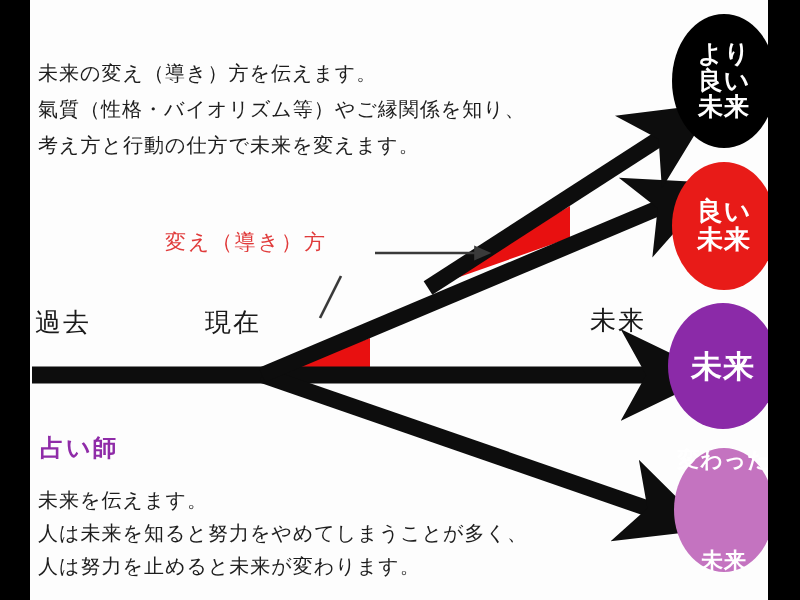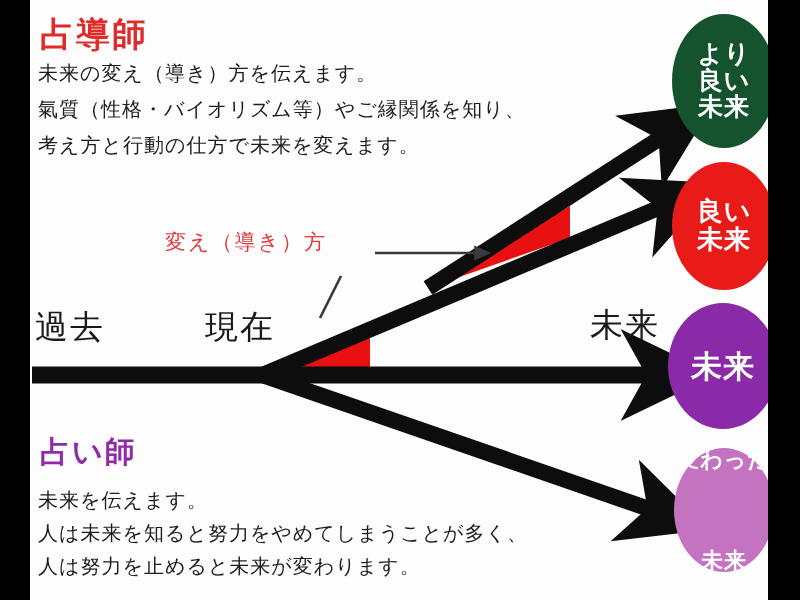--- a/index.html
+++ b/index.html
@@ -11,44 +11,44 @@
   .bar{position:absolute;top:0;height:600px;background:#000;}
   .bar.left{left:0;width:30px;}
   .bar.right{left:768px;width:32px;}
 
   svg.art{position:absolute;left:0;top:0;width:738px;height:600px;}
 
   .txt{position:absolute;white-space:nowrap;line-height:1.35;}
 
   .head-red{left:10px;top:12px;font-size:34px;font-weight:bold;color:#e02b2b;
             letter-spacing:2px;}
-  .head-purple{left:10px;top:432px;font-size:30px;font-weight:bold;color:#8f2ba8;
+  .head-purple{left:10px;top:432px;font-size:24px;font-weight:bold;color:#8f2ba8;
             letter-spacing:2px;}
 
   .body-txt{font-size:20px;color:#1d1d1d;letter-spacing:1px;}
   .t1{left:8px;top:60px;}
   .t2{left:8px;top:96px;}
   .t3{left:8px;top:132px;}
   .b1{left:8px;top:487px;}
   .b2{left:8px;top:520px;}
   .b3{left:8px;top:553px;}
 
-  .axis-lab{font-size:33px;color:#1a1a1a;font-weight:500;letter-spacing:2px;}
+  .axis-lab{font-size:26px;color:#1a1a1a;font-weight:500;letter-spacing:2px;}
   .lab-past{left:5px;top:305px;}
   .lab-now{left:175px;top:305px;}
   .lab-fut{left:560px;top:303px;}
 
   .annot{left:135px;top:228px;font-size:21px;color:#e03a3a;letter-spacing:2px;font-family:Liberation Serif, serif;}
 
   .oval{position:absolute;border-radius:50%;display:flex;flex-direction:column;
         align-items:center;justify-content:center;color:#fff;font-weight:bold;
         text-align:center;letter-spacing:1px;}
   .oval span{display:block;line-height:1.06;}
 
-  .ov1{left:642px;top:14px;width:104px;height:134px;background:#14532d;font-size:25px;}
+  .ov1{left:642px;top:14px;width:104px;height:134px;background:#000000;font-size:25px;}
   .ov2{left:642px;top:162px;width:104px;height:128px;background:#e81b18;font-size:26px;}
   .ov3{left:638px;top:303px;width:110px;height:126px;background:#8b2aa8;font-size:31px;}
   .ov4{left:644px;top:448px;width:100px;height:124px;background:#c473c0;font-size:22px;justify-content:space-between;}
 </style>
 </head>
 <body>
 
 <div id="stage">
 
   <div class="bar left"></div>
@@ -76,21 +76,20 @@
 
       <line x1="232" y1="375" x2="638" y2="204" stroke="#0d0d0d" stroke-width="16" marker-end="url(#ah)"></line>
 
       <line x1="398" y1="288" x2="638" y2="133" stroke="#0d0d0d" stroke-width="16" marker-end="url(#ah)"></line>
 
       <line x1="345" y1="253" x2="452" y2="253" stroke="#3a3a3a" stroke-width="2.6" marker-end="url(#ahs)"></line>
 
       <line x1="311" y1="276" x2="290" y2="318" stroke="#3a3a3a" stroke-width="2.6"></line>
     </svg>
 
-    <div class="txt head-red">占導師</div>
     <div class="txt body-txt t2">氣質（性格・バイオリズム等）やご縁関係を知り、</div>
     <div class="txt body-txt t1">未来の変え（導き）方を伝えます。</div>
     <div class="txt body-txt t3">考え方と行動の仕方で未来を変えます。</div>
 
     <div class="txt head-purple">占い師</div>
     <div class="txt body-txt b1">未来を伝えます。</div>
     <div class="txt body-txt b2">人は未来を知ると努力をやめてしまうことが多く、</div>
     <div class="txt body-txt b3">人は努力を止めると未来が変わります。</div>
 
     <div class="txt axis-lab lab-past">過去</div>

